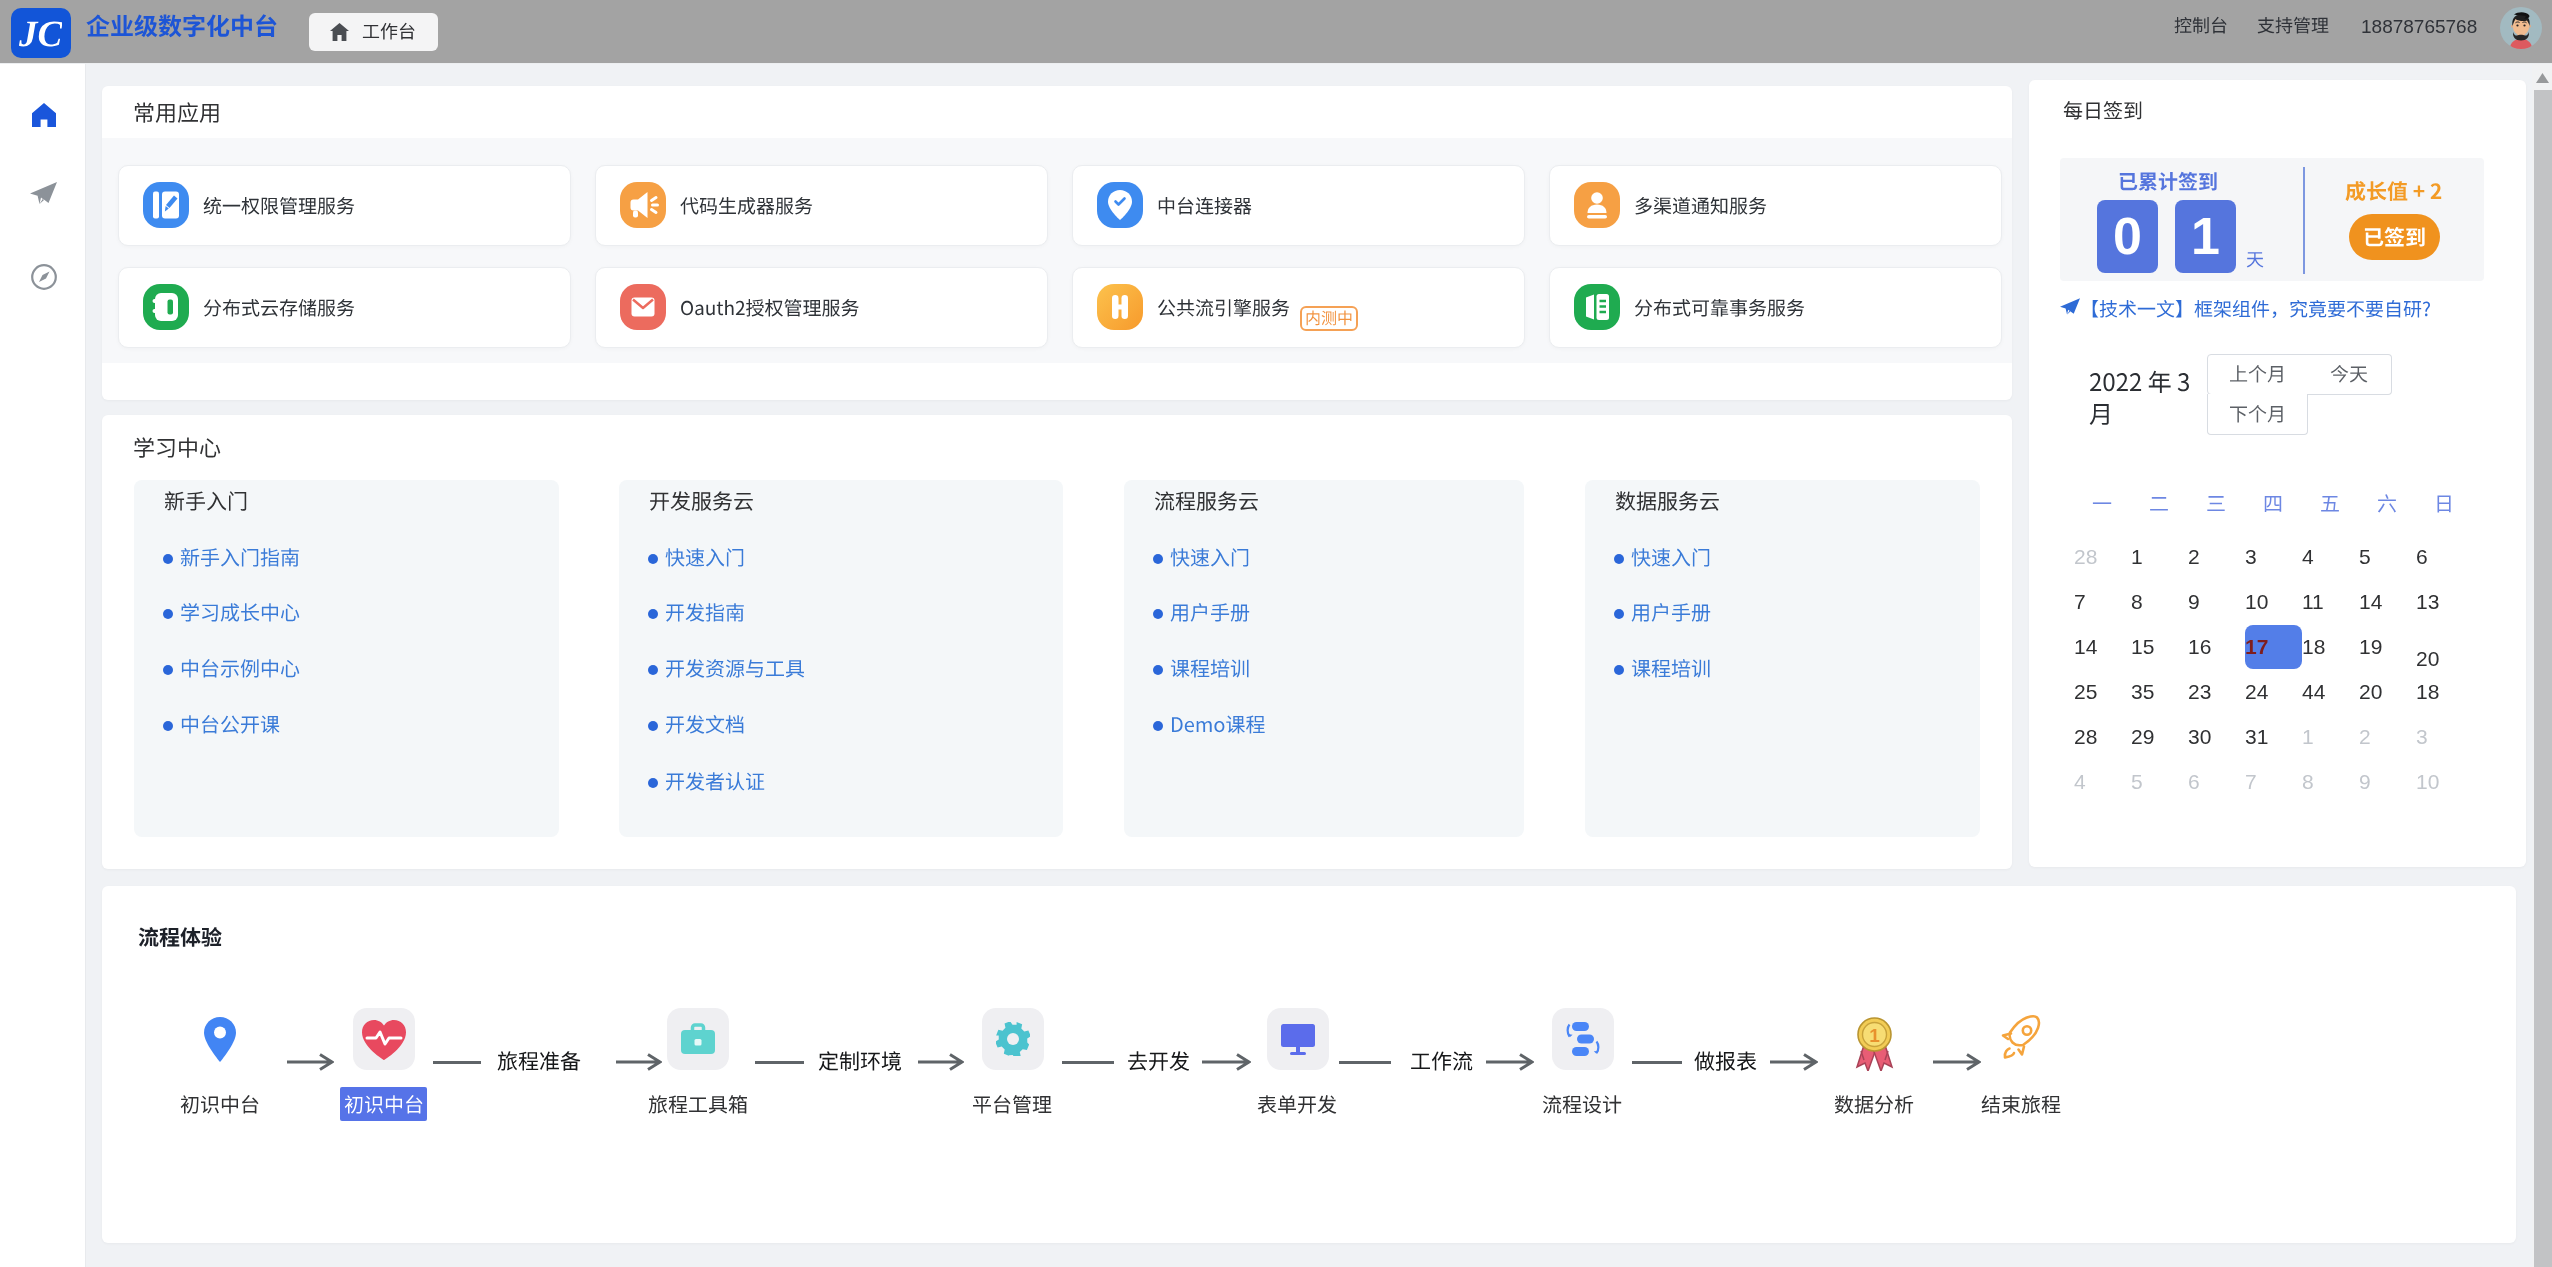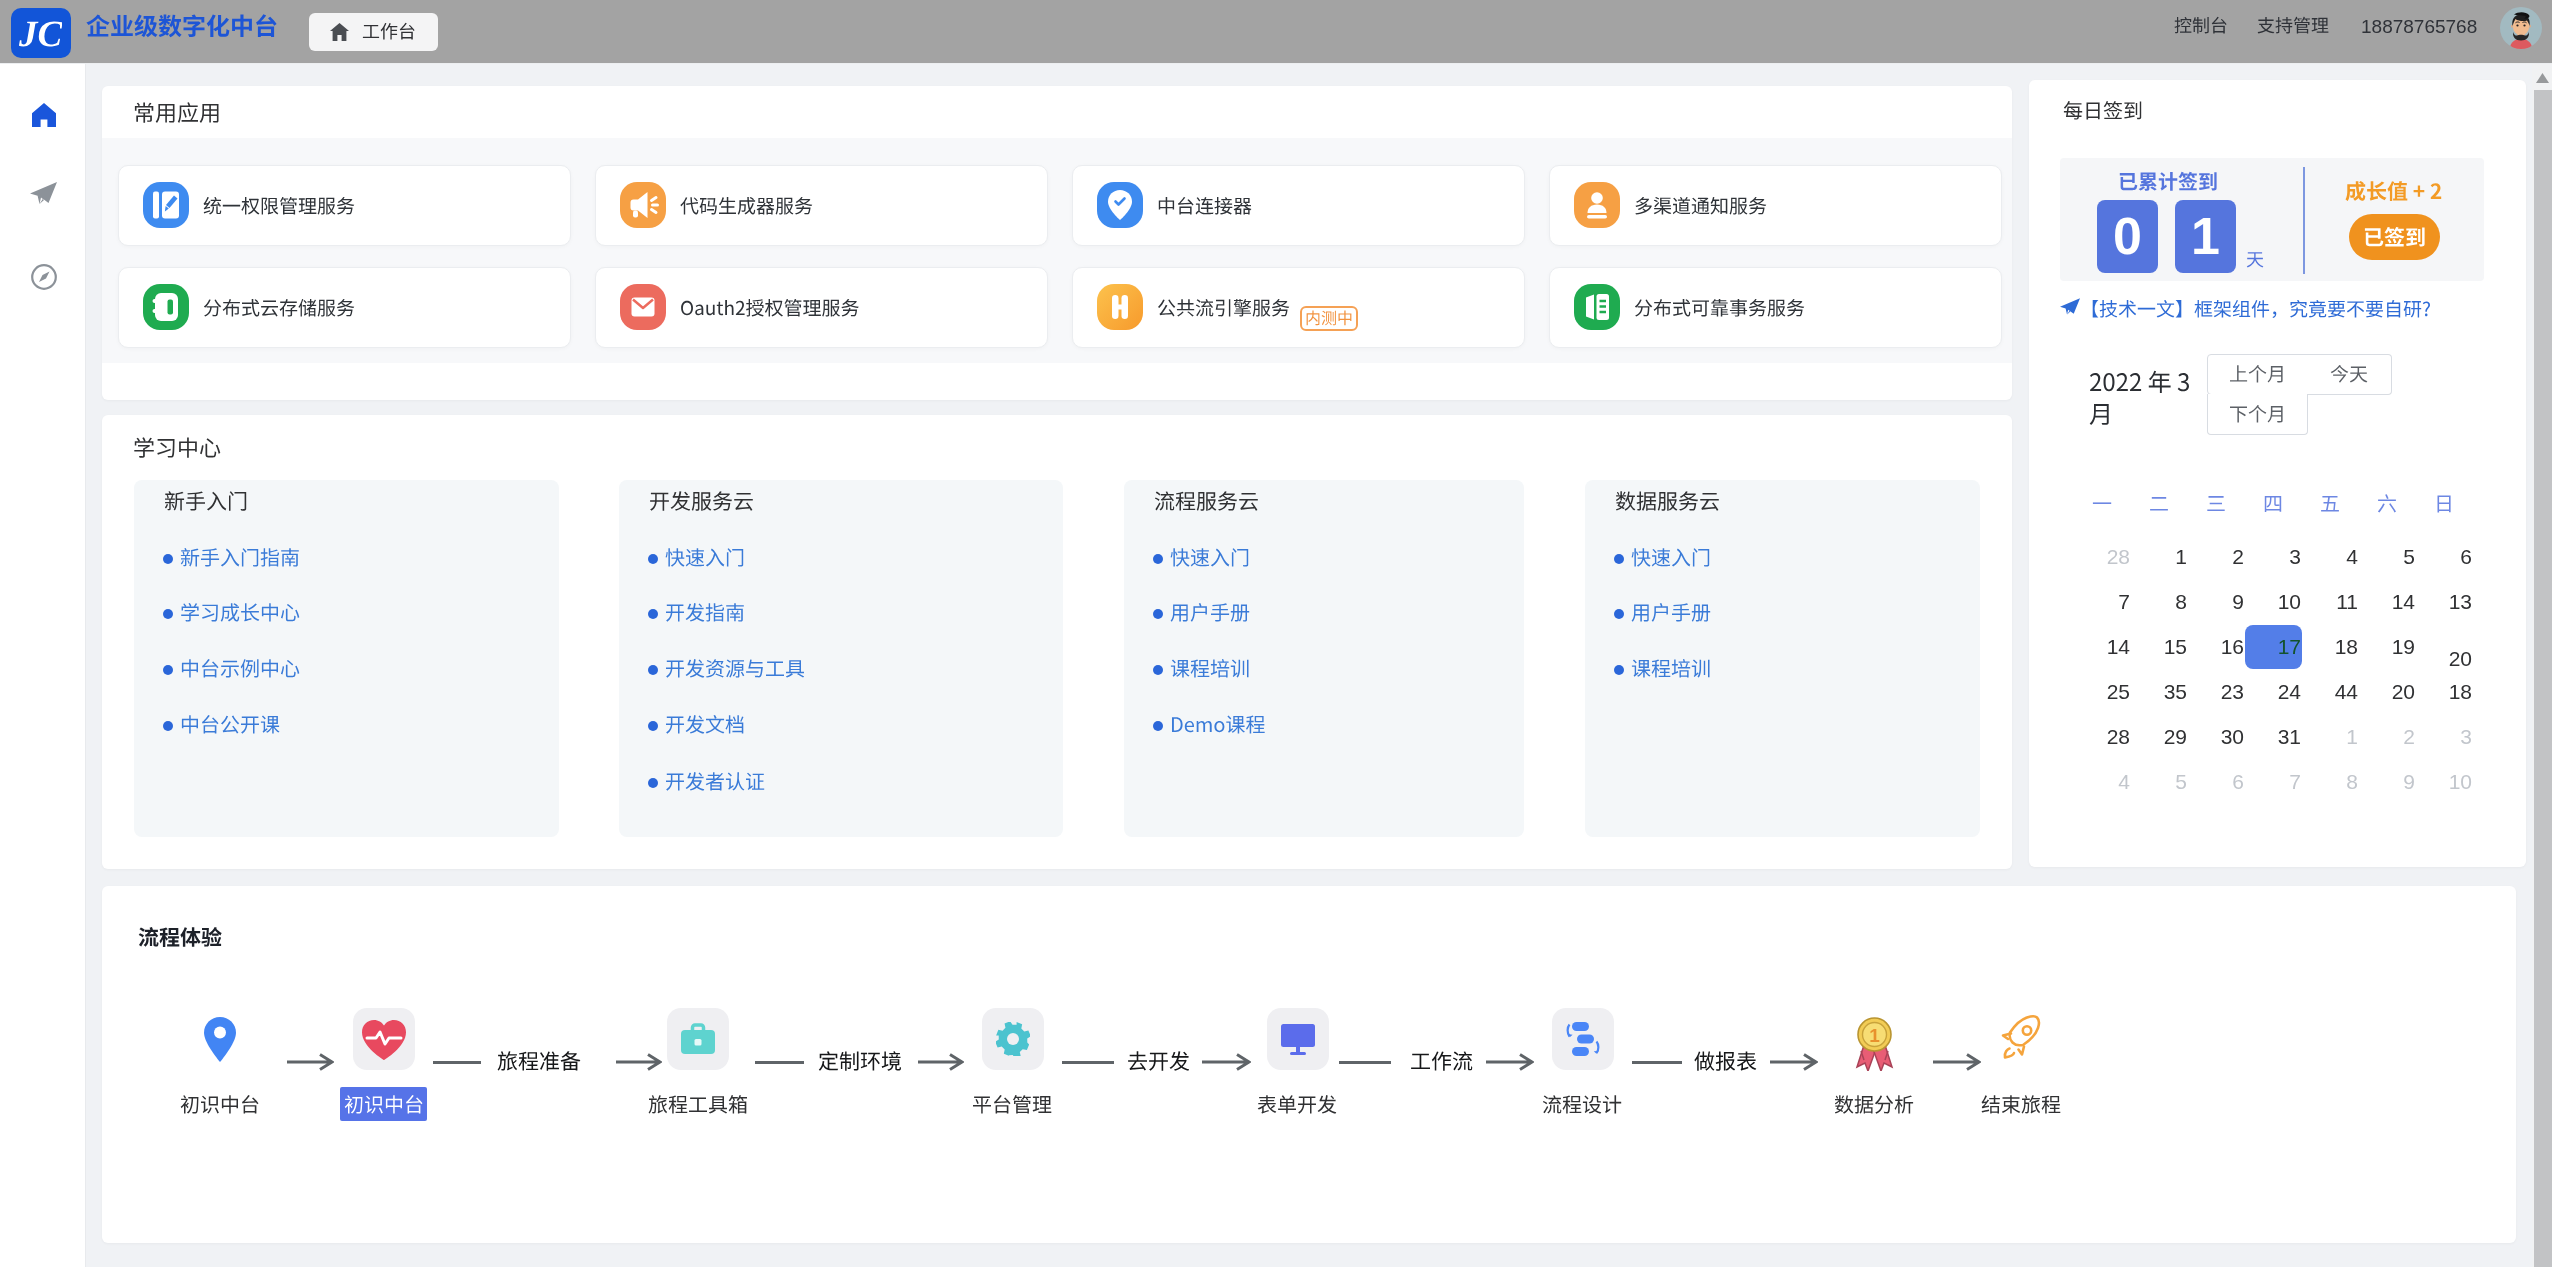--- a/index.html
+++ b/index.html
@@ -1,21 +1,21 @@
 <!DOCTYPE html>
 <html><head><meta charset="utf-8"><style>
 *{margin:0;padding:0;box-sizing:border-box}
 html,body{width:2552px;height:1267px;overflow:hidden}
 body{background:#f0f2f5;font-family:"Liberation Sans",sans-serif;position:relative}
 .abs{position:absolute}
 .card{position:absolute;background:#fff;border-radius:6px;box-shadow:0 1px 3px rgba(0,0,0,.04)}
 .tile{position:absolute;background:#fff;border:1px solid #ebedf0;border-radius:10px;box-shadow:0 1px 4px rgba(31,35,41,.03)}
 .sq{position:absolute;width:46px;height:46px;border-radius:17px}
 .num{position:absolute;font-weight:bold;color:#fff}
-.cal{position:absolute;width:56px;height:44px;line-height:44px;text-align:right;font-size:21px;color:#303133}
+.cal{position:absolute;width:56px;height:44px;line-height:44px;text-align:left;font-size:21px;color:#303133}
 .dim{color:#c2c6cc}
 </style></head>
 <body>
 <div class="abs" style="left:0;top:0;width:2552px;height:64px;background:#a3a3a3;border-bottom:1px solid #eceef0;z-index:5">
 <div class="abs" style="left:11px;top:8px;width:60px;height:50px;background:#1255d8;border-radius:10px"></div>
 <svg style="position:absolute;z-index:6;left:19.4px;top:9.0px" width="43" height="48" viewBox="0 0 43 48">
       <path fill="#fff" d="M11.1 14.6 8.1 14.1 8.3 12.8H19.5L19.2 14.1L16.4 14.6L13.8 29.2Q13.2 33.1 10.7 35.2Q8.3 37.4 4.4 37.4Q1.7 37.4 -0.1 36.8L0.9 31.3H2.4L2.5 34.6Q3.1 35.4 4.5 35.4Q5.9 35.4 6.8 34.5Q7.7 33.6 8 32ZM30.6 37.4Q25.5 37.4 22.6 34.7Q19.8 32 19.8 27.4Q19.8 23 21.6 19.6Q23.5 16.2 27 14.3Q30.5 12.5 35 12.5Q39.1 12.5 43.5 13.4L42.6 19.5H41V16Q40.1 15.2 38.7 14.8Q37.3 14.4 35.8 14.4Q32.8 14.4 30.4 16.1Q28.1 17.7 26.7 20.7Q25.4 23.8 25.4 27.6Q25.4 31.3 27.1 33.4Q28.7 35.5 31.8 35.5Q33.5 35.5 35.3 35Q37.1 34.5 38.2 33.7L39.6 29.7H41.1L39.9 35.8Q37.9 36.5 35.4 36.9Q33 37.4 30.6 37.4Z"></path>
     </svg>
 <svg style="position:absolute;left:86.0px;top:11.0px" width="192" height="31" viewBox="0 0 192 31">
       <path fill="#1d55d6" d="M4.4 14.5V22.9H1.8V25.5H22.3V22.9H13.7V18.1H20.1V15.5H13.7V10.5H10.6V22.9H7.2V14.5ZM11.6 3.4C9.2 7 4.8 9.9 0.4 11.5C1.2 12.2 2 13.2 2.4 14C5.9 12.4 9.3 10.2 12 7.3C15.3 10.8 18.5 12.6 21.8 14C22.2 13.1 22.9 12.1 23.6 11.5C20.2 10.3 16.8 8.7 13.7 5.4L14.2 4.7ZM25.5 9.5C26.6 12.4 27.9 16.3 28.4 18.6L31.3 17.6C30.7 15.3 29.3 11.5 28.2 8.7ZM44 8.7C43.2 11.5 41.8 15 40.6 17.2V3.9H37.6V22.2H34.4V3.9H31.5V22.2H25.2V25H46.8V22.2H40.6V17.6L42.8 18.8C44 16.4 45.5 13 46.6 10ZM48.9 22.2 49.6 25.1C51.8 24.1 54.6 23 57.3 21.8C56.8 22.8 56.2 23.7 55.5 24.5C56.2 24.9 57.6 25.8 58 26.2C59.8 24 60.9 21 61.7 17.6C62.3 18.8 63 19.9 63.7 20.9C62.6 22.2 61.2 23.2 59.7 24C60.3 24.4 61.3 25.5 61.7 26.2C63.1 25.4 64.4 24.4 65.6 23.1C66.8 24.3 68.1 25.3 69.6 26.1C70 25.3 70.9 24.3 71.5 23.7C70 23 68.5 22.1 67.3 20.8C68.9 18.4 70.1 15.4 70.8 11.8L69 11.2L68.5 11.3H67.1C67.7 9.3 68.3 7.1 68.7 5.1H57.6V7.8H60C59.8 13.1 59.2 17.7 57.6 21.2L57.1 19.2C54.1 20.4 51 21.6 48.9 22.2ZM62.8 7.8H65.2C64.7 9.9 64.1 12.1 63.6 13.7H67.5C67 15.6 66.3 17.3 65.4 18.7C64.1 17 63.1 15 62.4 12.9C62.6 11.3 62.7 9.6 62.8 7.8ZM49.3 14.1C49.7 13.9 50.3 13.7 52.6 13.5C51.7 14.7 51 15.7 50.6 16.1C49.8 17 49.2 17.5 48.6 17.7C48.9 18.4 49.3 19.6 49.5 20.2C50.1 19.7 51.1 19.3 57.3 17.5C57.2 16.9 57.1 15.9 57.2 15.1L53.7 16.1C55.2 14.2 56.6 12 57.8 9.9L55.5 8.4C55.1 9.3 54.6 10.2 54.1 11L52 11.2C53.4 9.3 54.7 6.9 55.6 4.7L53 3.5C52.1 6.3 50.4 9.3 49.9 10.1C49.4 10.8 49 11.4 48.4 11.5C48.8 12.2 49.2 13.5 49.3 14.1ZM82.2 3.9C81.8 4.8 81.1 6.1 80.6 7L82.4 7.8C83 7 83.8 5.9 84.6 4.8ZM81 18.3C80.5 19.1 80 19.9 79.3 20.5L77.4 19.6L78.1 18.3ZM73.9 20.5C75 20.9 76.2 21.5 77.4 22.1C76 22.9 74.4 23.5 72.6 23.9C73.1 24.4 73.7 25.4 73.9 26.1C76.1 25.5 78 24.6 79.7 23.4C80.4 23.8 81 24.3 81.5 24.6L83.2 22.8C82.7 22.4 82.1 22.1 81.5 21.7C82.7 20.3 83.6 18.6 84.2 16.4L82.7 15.9L82.2 16H79.2L79.6 15L77.1 14.6C76.9 15 76.7 15.5 76.5 16H73.4V18.3H75.3C74.8 19.1 74.4 19.8 73.9 20.5ZM73.6 4.9C74.2 5.8 74.8 7.1 74.9 7.9H73V10.1H76.6C75.5 11.3 73.9 12.4 72.5 12.9C73.1 13.5 73.7 14.4 74 15C75.2 14.4 76.5 13.4 77.6 12.3V14.4H80.3V11.8C81.2 12.6 82.1 13.3 82.6 13.8L84.1 11.9C83.7 11.5 82.4 10.8 81.3 10.1H84.8V7.9H80.3V3.6H77.6V7.9H75.1L77.1 7C76.9 6.1 76.3 4.9 75.7 4ZM86.7 3.7C86.2 8 85.1 12.1 83.2 14.6C83.7 15 84.8 15.9 85.2 16.4C85.7 15.8 86.1 15 86.5 14.3C87 16.1 87.5 17.8 88.2 19.3C87 21.3 85.2 22.8 82.8 23.9C83.3 24.5 84 25.7 84.3 26.3C86.5 25.1 88.3 23.7 89.6 21.9C90.7 23.5 92 24.9 93.7 25.9C94.1 25.2 94.9 24.2 95.6 23.7C93.7 22.7 92.3 21.2 91.2 19.3C92.3 16.9 93 14.1 93.5 10.7H95V8H88.6C88.9 6.7 89.1 5.4 89.3 4.1ZM90.8 10.7C90.6 12.7 90.2 14.6 89.7 16.2C89 14.5 88.5 12.6 88.2 10.7ZM106.4 15.2V16.5H97.5V19.2H106.4V22.8C106.4 23.1 106.3 23.2 105.8 23.2C105.3 23.2 103.5 23.2 102 23.2C102.5 24 103.1 25.2 103.3 26.1C105.3 26.1 106.8 26.1 108 25.6C109.2 25.2 109.5 24.4 109.5 22.9V19.2H118.5V16.5H109.5V16.1C111.6 14.9 113.4 13.4 114.9 11.9L112.9 10.4L112.3 10.6H101.6V13.2H109.4C108.5 14 107.4 14.7 106.4 15.2ZM105.7 4.3C106 4.8 106.3 5.3 106.6 5.9H97.6V11.4H100.4V8.6H115.4V11.4H118.3V5.9H110C109.7 5.1 109.2 4.2 108.6 3.4ZM126.8 3.5C125.5 7 123.1 10.4 120.7 12.5C121.2 13.2 122.2 14.8 122.5 15.5C123.1 14.9 123.7 14.2 124.3 13.5V26.1H127.4V18.2C128.1 18.8 128.9 19.7 129.3 20.2C130.2 19.8 131.1 19.3 132 18.7V21.2C132 24.7 132.9 25.7 135.8 25.7C136.4 25.7 138.7 25.7 139.3 25.7C142.2 25.7 143 24 143.3 19.3C142.5 19.1 141.2 18.5 140.5 17.9C140.3 21.9 140.1 22.8 139.1 22.8C138.6 22.8 136.7 22.8 136.2 22.8C135.3 22.8 135.1 22.6 135.1 21.2V16.6C138 14.4 140.8 11.7 143 8.6L140.3 6.7C138.9 8.9 137.1 10.9 135.1 12.7V4H132V15.2C130.5 16.3 128.9 17.2 127.4 17.9V9.1C128.3 7.6 129.1 6 129.7 4.5ZM154.4 3.6V7.8H146.1V19.9H149V18.6H154.4V26.1H157.5V18.6H162.9V19.8H165.9V7.8H157.5V3.6ZM149 15.8V10.6H154.4V15.8ZM162.9 15.8H157.5V10.6H162.9ZM171.9 15.5V26.1H174.8V24.9H185V26.1H188.1V15.5ZM174.8 22.1V18.3H185V22.1ZM171.1 13.9C172.3 13.5 174.1 13.4 186.9 12.8C187.4 13.5 187.8 14.1 188.1 14.7L190.6 12.9C189.3 10.9 186.4 7.9 184.2 5.8L182 7.3C182.9 8.2 183.8 9.2 184.8 10.3L174.9 10.6C176.7 8.8 178.6 6.7 180.2 4.5L177.3 3.2C175.6 6.1 173 9 172.2 9.8C171.4 10.5 170.8 11 170.1 11.2C170.5 11.9 171 13.4 171.1 13.9Z"></path>
@@ -319,21 +319,21 @@
 <div class="cal" style="left:2131px;top:580px">8</div>
 <div class="cal" style="left:2188px;top:580px">9</div>
 <div class="cal" style="left:2245px;top:580px">10</div>
 <div class="cal" style="left:2302px;top:580px">11</div>
 <div class="cal" style="left:2359px;top:580px">14</div>
 <div class="cal" style="left:2416px;top:580px">13</div>
 <div class="cal" style="left:2074px;top:625px">14</div>
 <div class="cal" style="left:2131px;top:625px">15</div>
 <div class="cal" style="left:2188px;top:625px">16</div>
 <div class="abs" style="left:2245px;top:625px;width:57px;height:44px;background:#537ee8;border-radius:8px"></div>
-<div class="cal" style="left:2245px;top:625px;color:#14532d;font-weight:normal">17</div>
+<div class="cal" style="left:2245px;top:625px;color:#7f1d1d;font-weight:bold">17</div>
 <div class="cal" style="left:2302px;top:625px">18</div>
 <div class="cal" style="left:2359px;top:625px">19</div>
 <div class="cal" style="left:2416px;top:637px">20</div>
 <div class="cal" style="left:2074px;top:670px">25</div>
 <div class="cal" style="left:2131px;top:670px">35</div>
 <div class="cal" style="left:2188px;top:670px">23</div>
 <div class="cal" style="left:2245px;top:670px">24</div>
 <div class="cal" style="left:2302px;top:670px">44</div>
 <div class="cal" style="left:2359px;top:670px">20</div>
 <div class="cal" style="left:2416px;top:670px">18</div>

